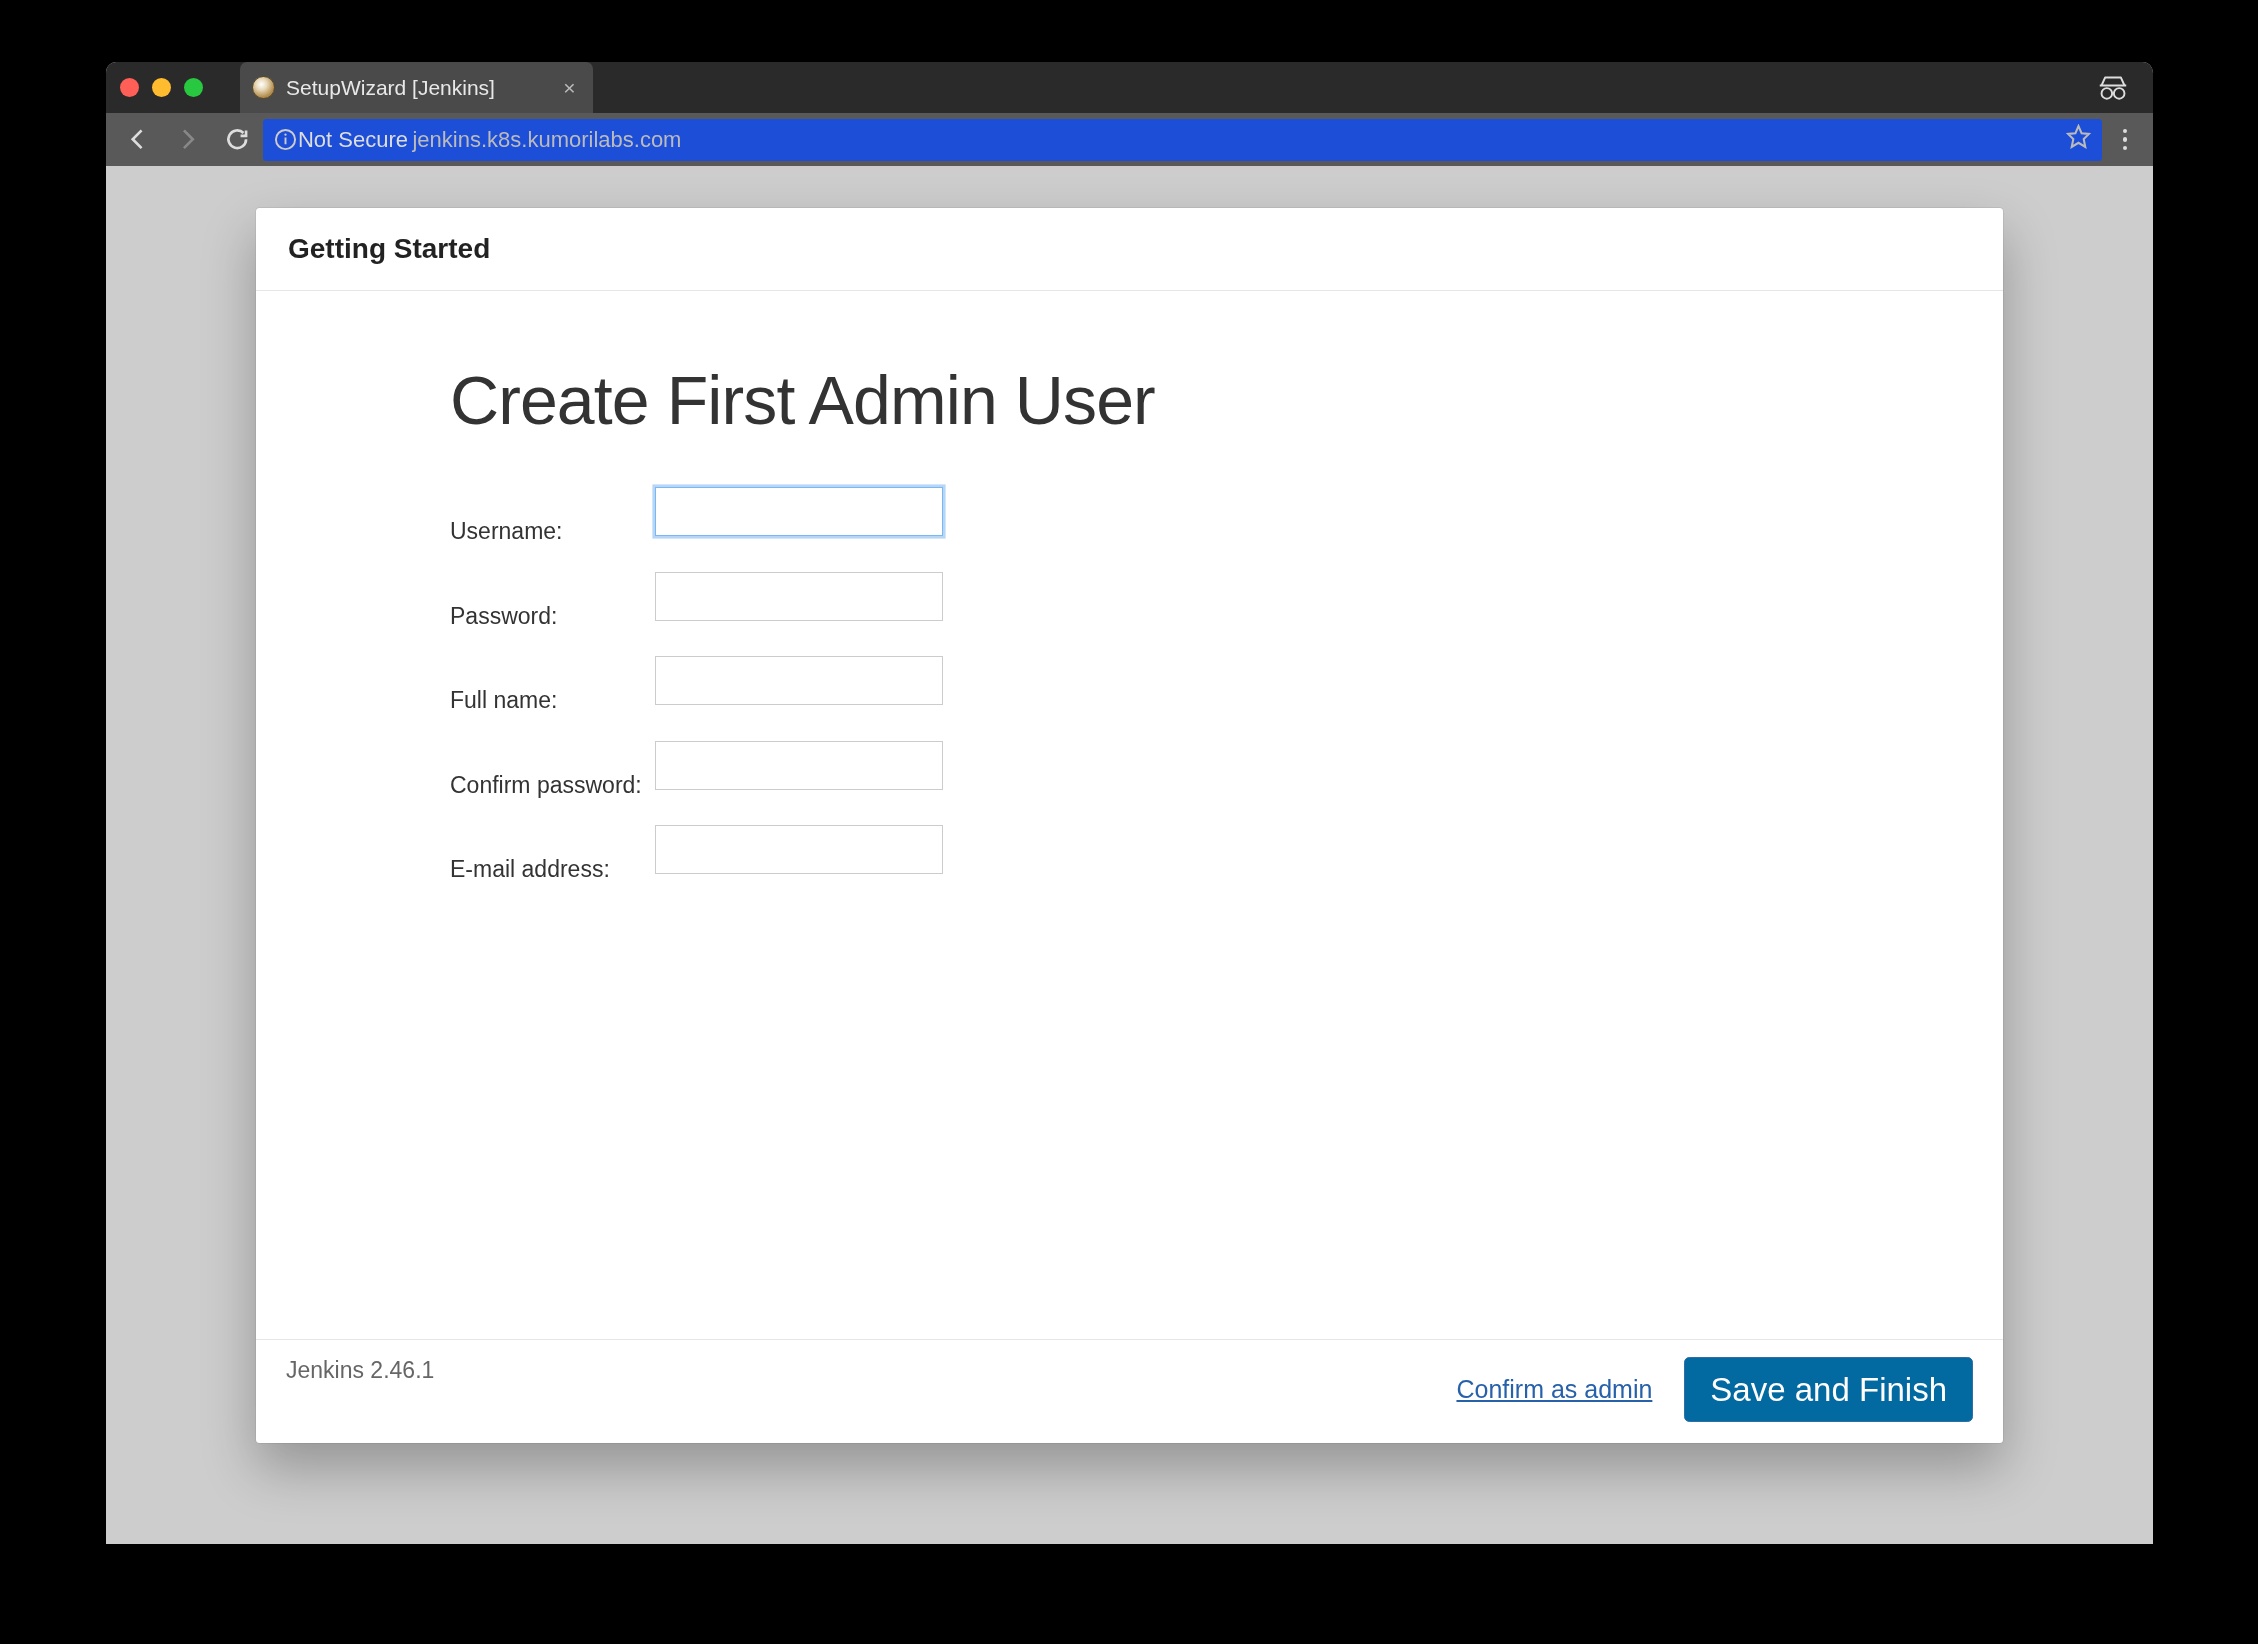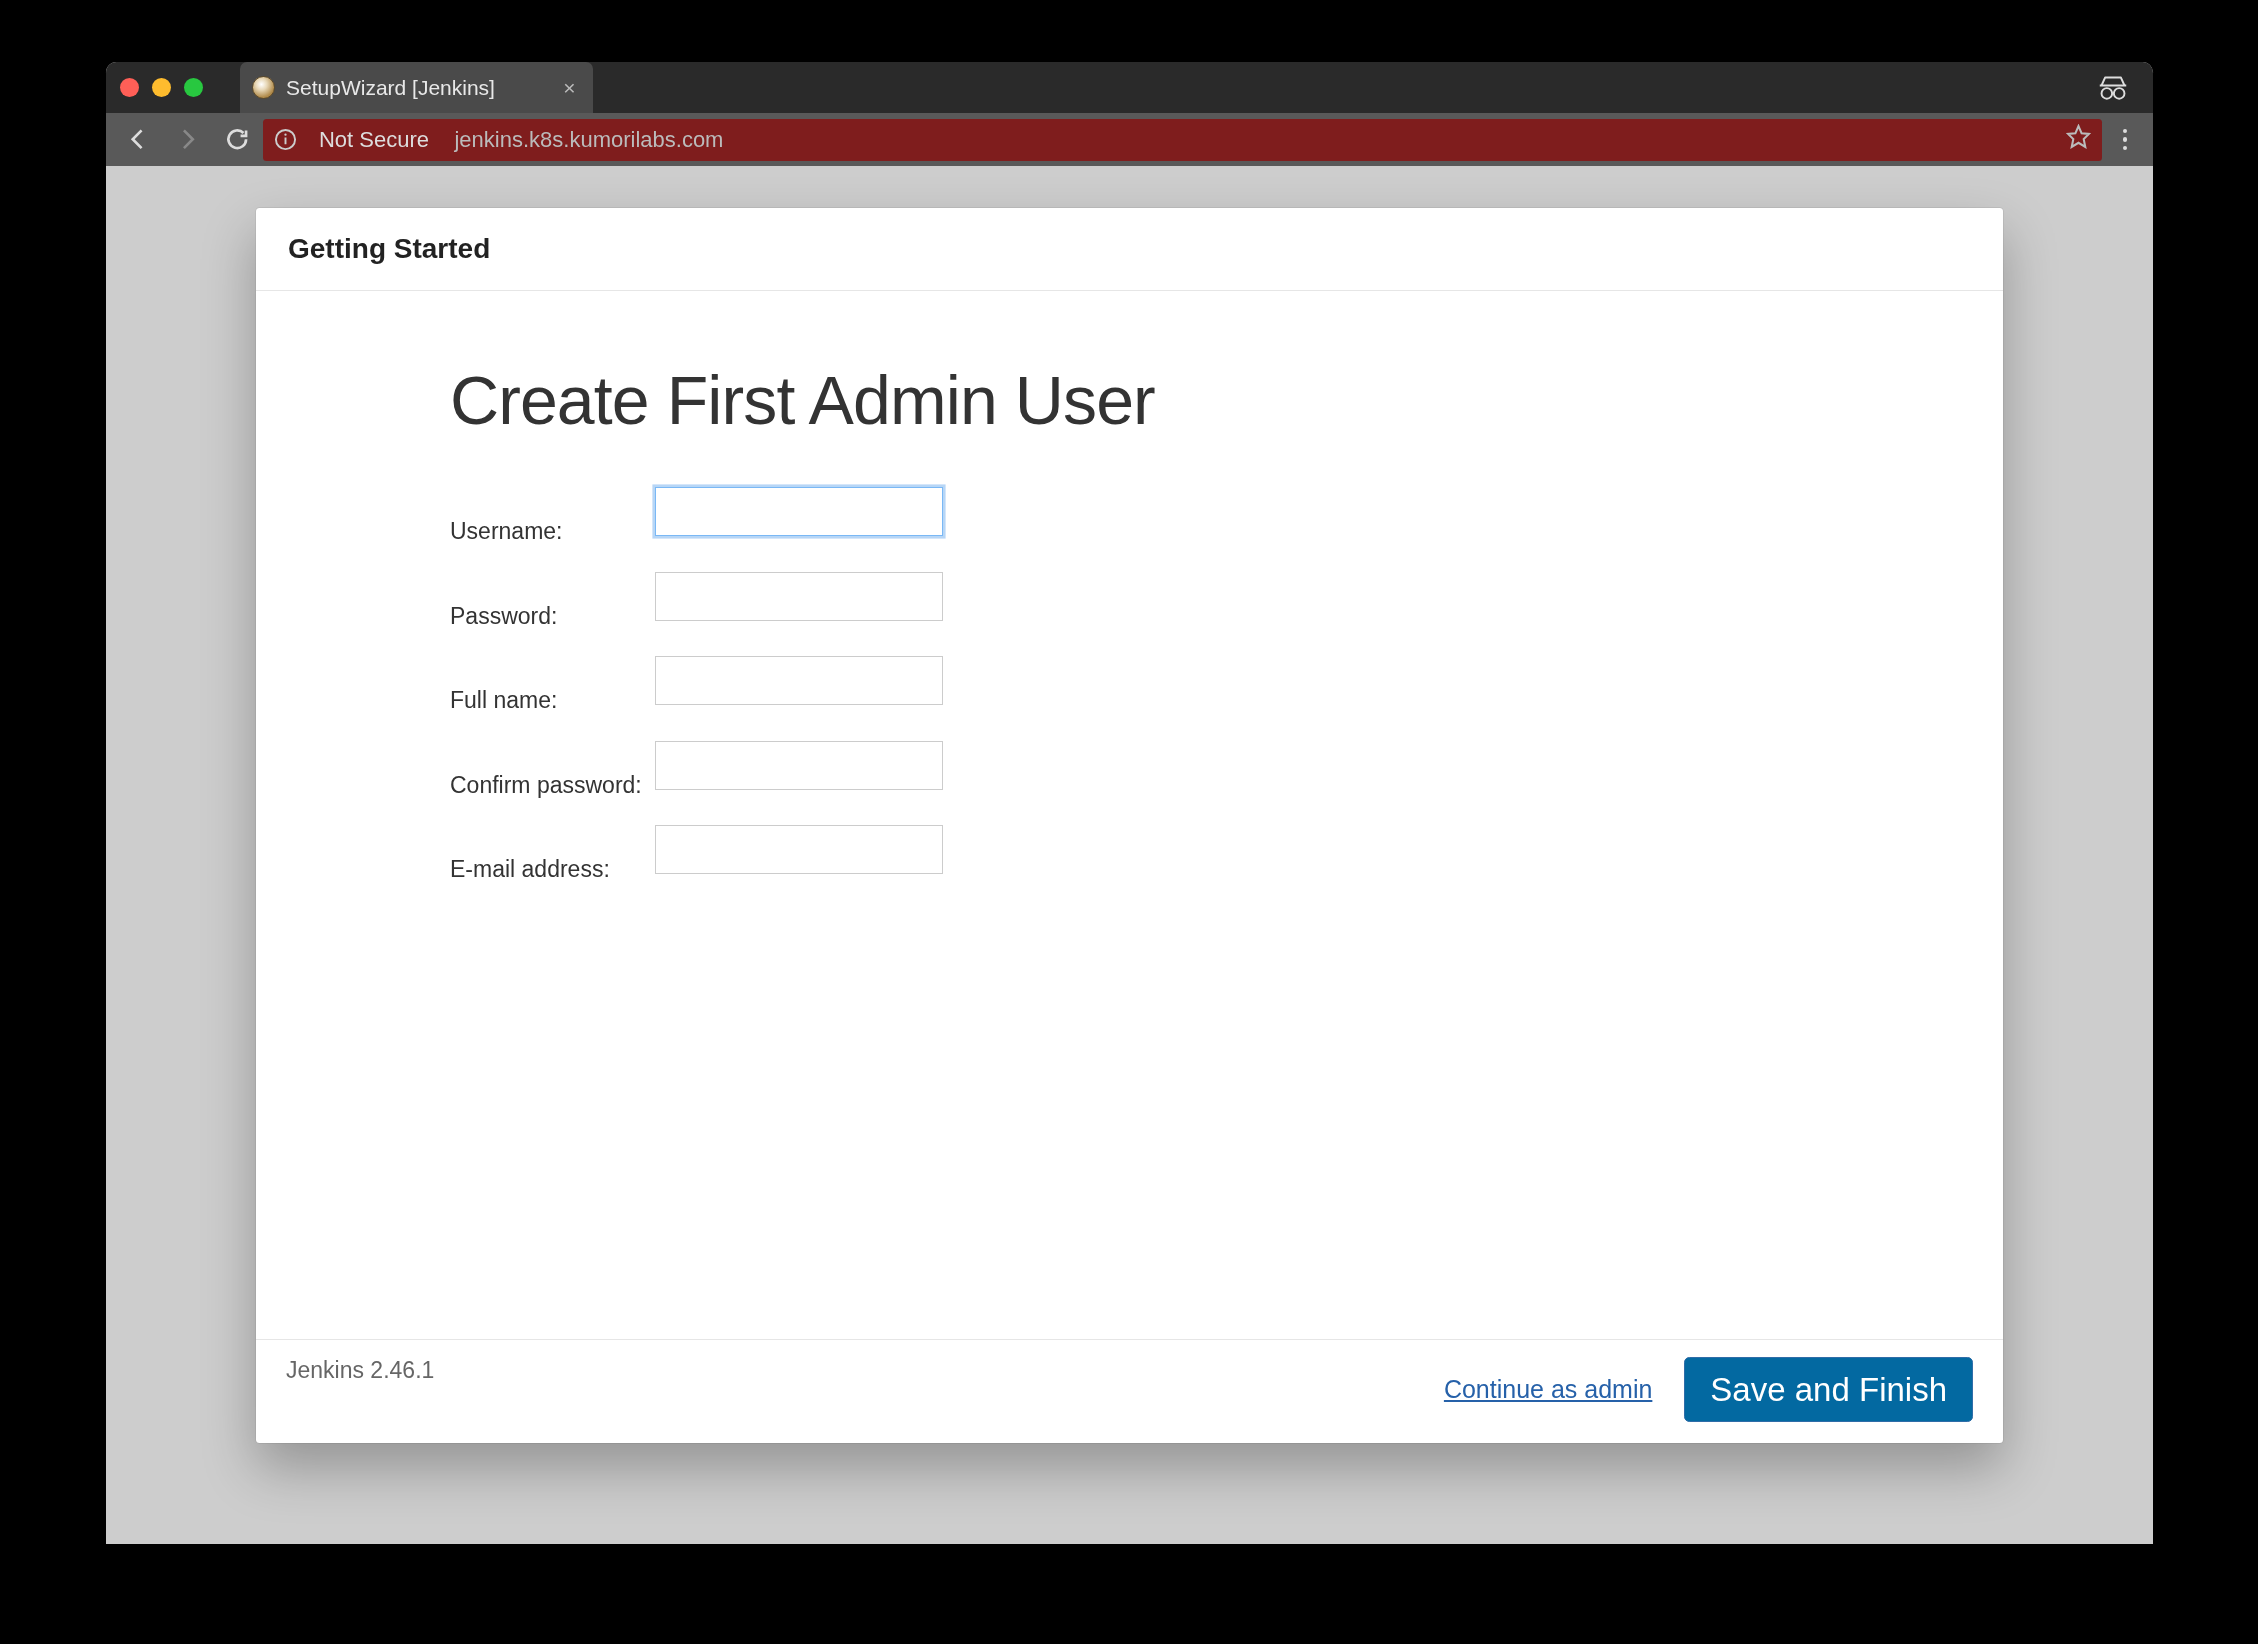--- a/index.html
+++ b/index.html
@@ -94,26 +94,26 @@
     display: flex;
     align-items: center;
     justify-content: center;
     color: #ddd;
   }
   .nav-btn.dim { color: #888; }
   .nav-btn svg { width: 26.5px; height: 26.5px; }
   .url-box {
     flex: 1;
     height: 42px;
-    background: #7f1d1d;
+    background: #1d4ed8;
     border-radius: 3.5px;
     display: flex;
     align-items: center;
     padding: 0 10.6px;
-    gap: 22px;
+    gap: 1px;
     color: #ddd;
     font-size: 22px;
   }
   .url-box .info-icon {
     display: flex;
     align-items: center;
     justify-content: center;
     color: #ccc;
   }
   .url-box .not-secure { color: #ddd; }
@@ -323,21 +323,21 @@
 
           <div class="form-row">
             <label>E-mail address:</label>
             <input type="text" value="" style="">
           </div>
         </div>
 
         <div class="panel-footer">
           <div class="version">Jenkins 2.46.1</div>
           <div class="footer-actions">
-            <a class="link-continue">Continue as admin</a>
+            <a class="link-continue">Confirm as admin</a>
             <button class="btn-primary">Save and Finish</button>
           </div>
         </div>
       </div>
     </div>
 
   </div>
 </div>
 
 

